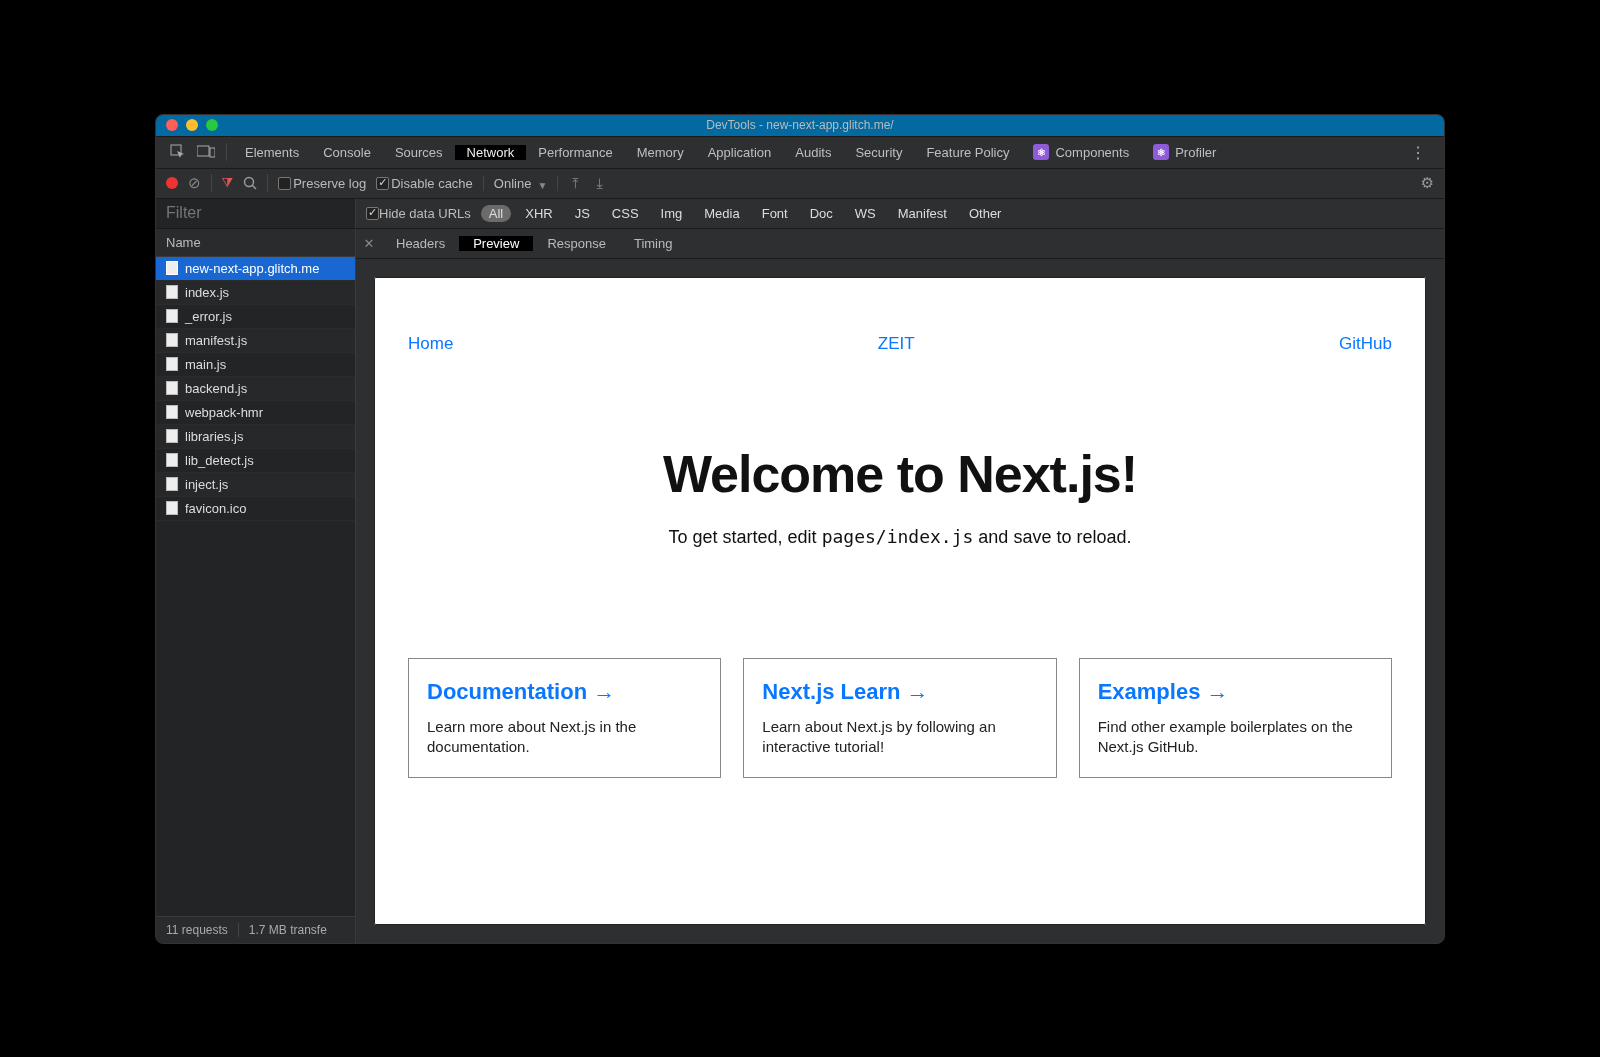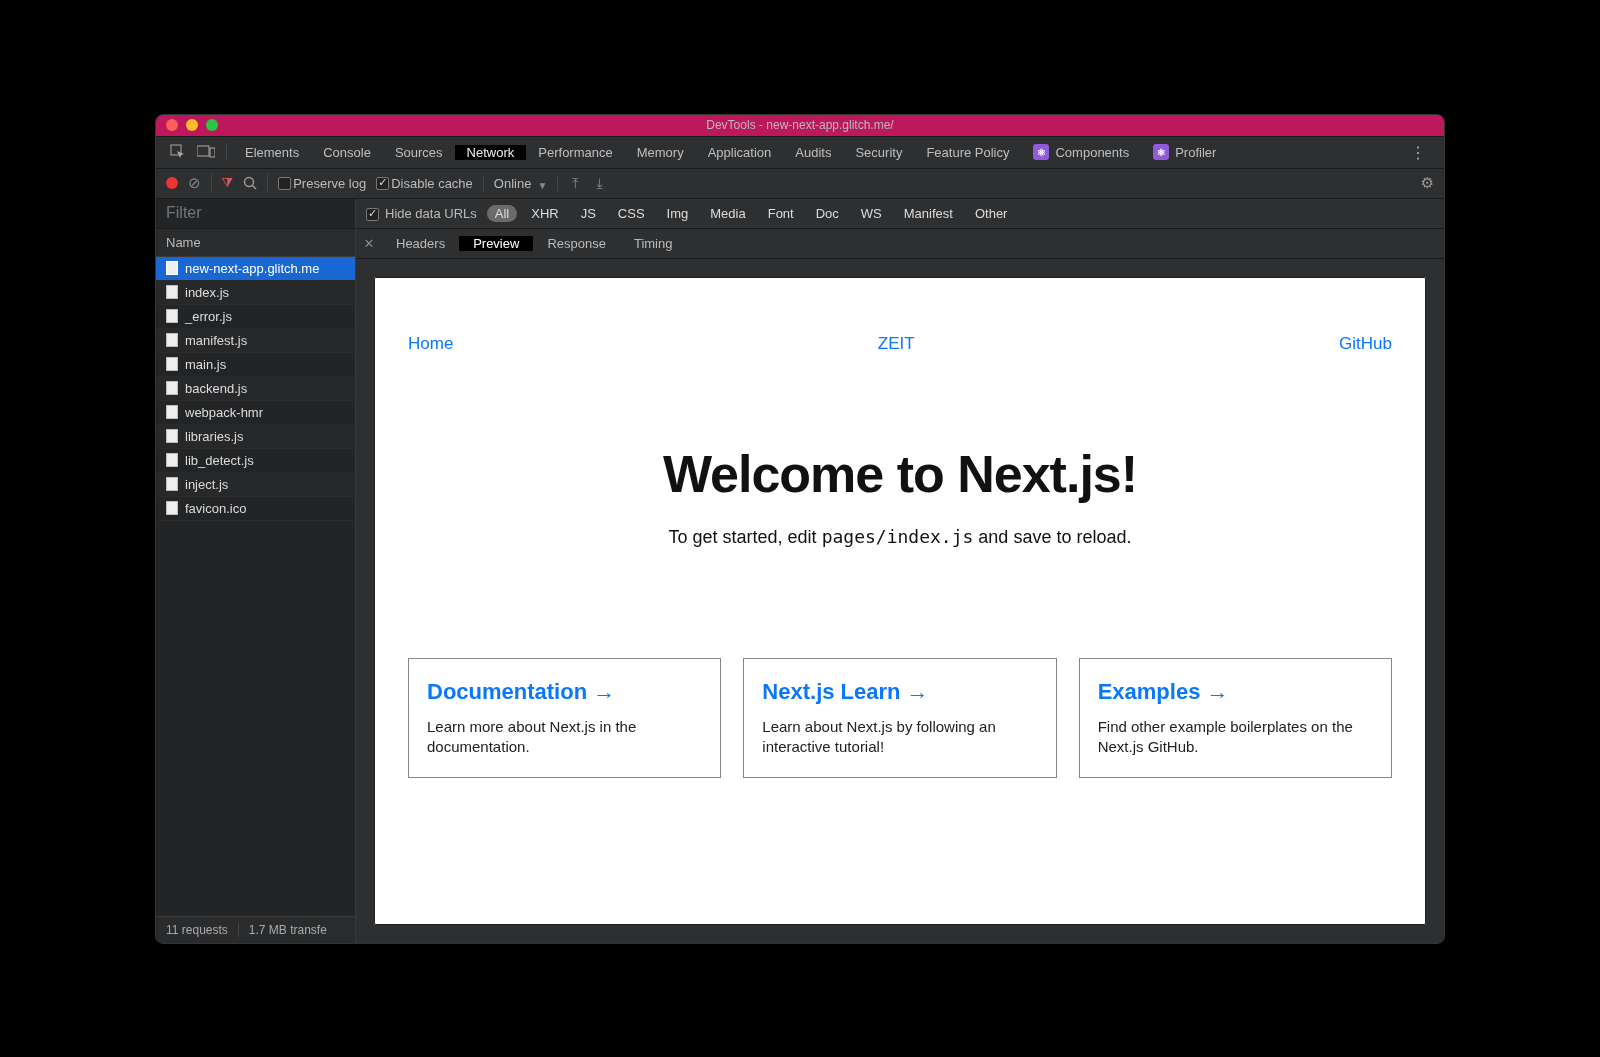--- a/index.html
+++ b/index.html
@@ -20,21 +20,21 @@
     border-radius: 8px;
     overflow: hidden;
     display: flex;
     flex-direction: column;
     box-shadow: 0 10px 40px rgba(0,0,0,0.6);
     border: 1px solid #333;
   }
   
   .titlebar {
     height: 22px;
-    background: #be185d;
+    background: #0369a1;
     display: flex;
     align-items: center;
     position: relative;
     border-bottom: 1px solid #1a1a1a;
   }
   .traffic { display:flex; gap:8px; margin-left:10px; }
   .traffic span { width:12px; height:12px; border-radius:50%; display:inline-block; }
   .tl-close { background:#ff5f57; }
   .tl-min   { background:#febc2e; }
   .tl-max   { background:#28c840; }
@@ -84,21 +84,21 @@
   .filterrow {
     display:flex; height:30px; border-bottom:1px solid #1a1a1a; color:#bbb;
   }
   .filterrow .filter-input {
     width:200px; background:#222426; border:none; color:#aaa; padding:0 10px;
     border-right:1px solid #3a3a3a; font-size:16px;
   }
   .filterrow .right {
     display:flex; align-items:center; gap:10px; padding:0 10px; background:#2e2f31; flex:1;
   }
-  .filterrow .chk { display:flex; align-items:flex-end; gap:6px;}
+  .filterrow .chk { display:flex; align-items:center; }
   .filterrow input[type=checkbox]{
     appearance:none; width:13px;height:13px;border:1px solid #777;border-radius:2px;background:#222;position:relative;cursor:pointer;
   }
   .filterrow input[type=checkbox]:checked::after{
     content:"✓"; position:absolute; top:-2px; left:1px; font-size:11px; color:#ddd;
   }
   .pill { padding:1px 8px; border-radius:9px; cursor:pointer; font-size:13px; color:#ddd;}
   .pill.active { background:#6b6b6b; }
   
   .body { flex:1; display:flex; overflow:hidden; }

